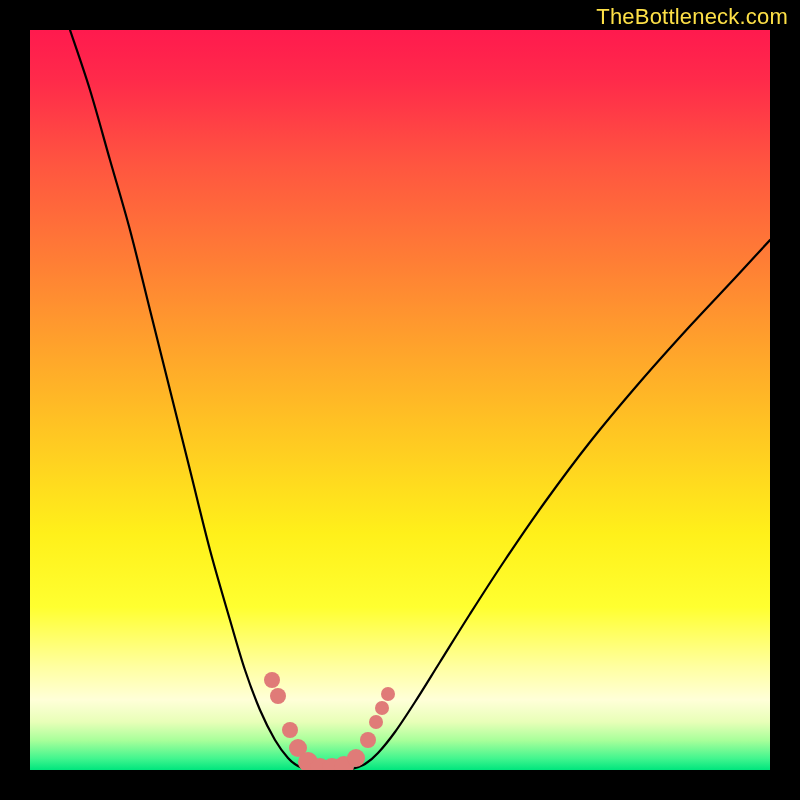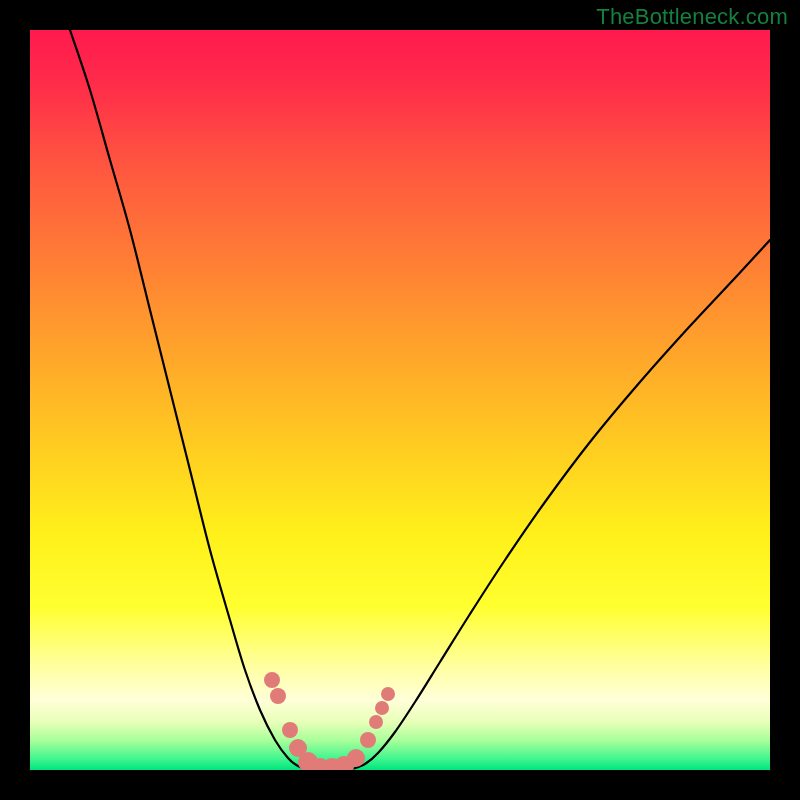--- a/index.html
+++ b/index.html
@@ -25,21 +25,21 @@
     width: 740px;
     height: 740px;
     overflow: hidden;
   }
   .watermark {
     position: absolute;
     top: 4px;
     right: 12px;
     font-family: Arial, Helvetica, sans-serif;
     font-size: 22px;
-    color: #15803d;
+    color: #fde047;
     letter-spacing: 0.2px;
   }
   svg {
     position: absolute;
     left: 0;
     top: 0;
   }
 </style>
 </head>
 <body>

